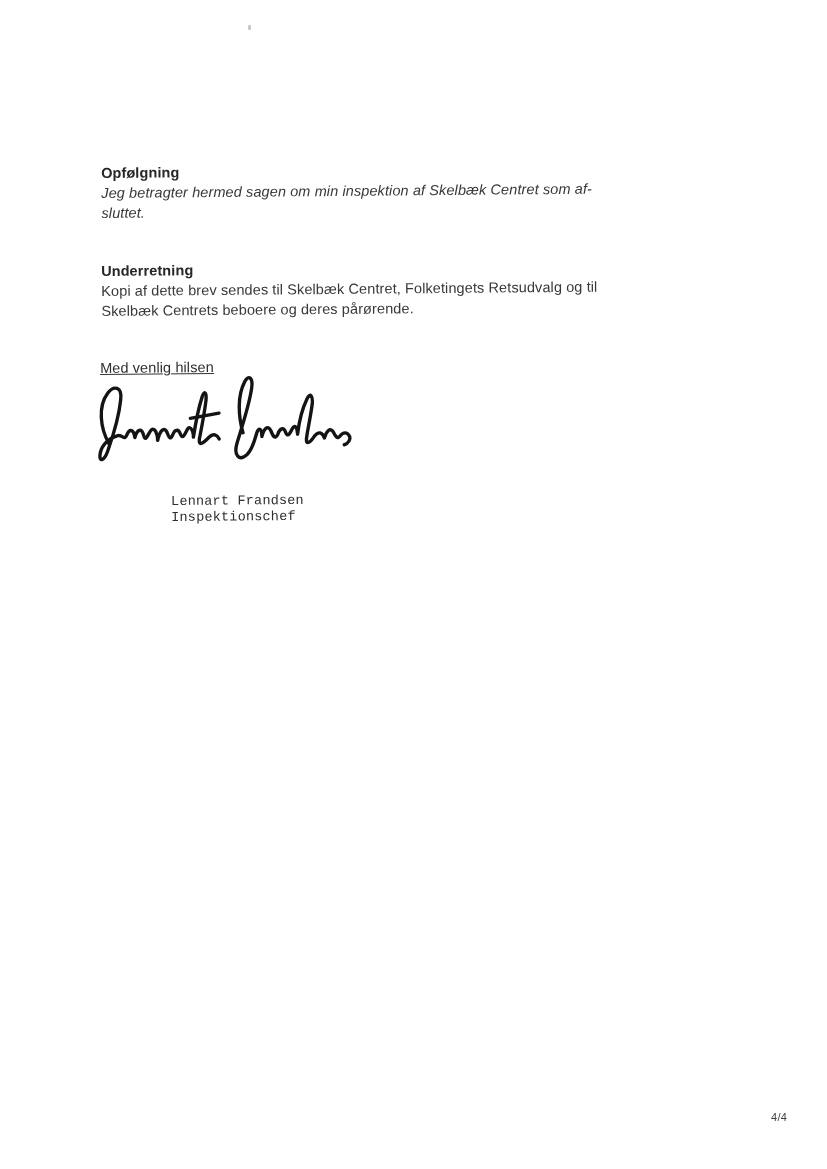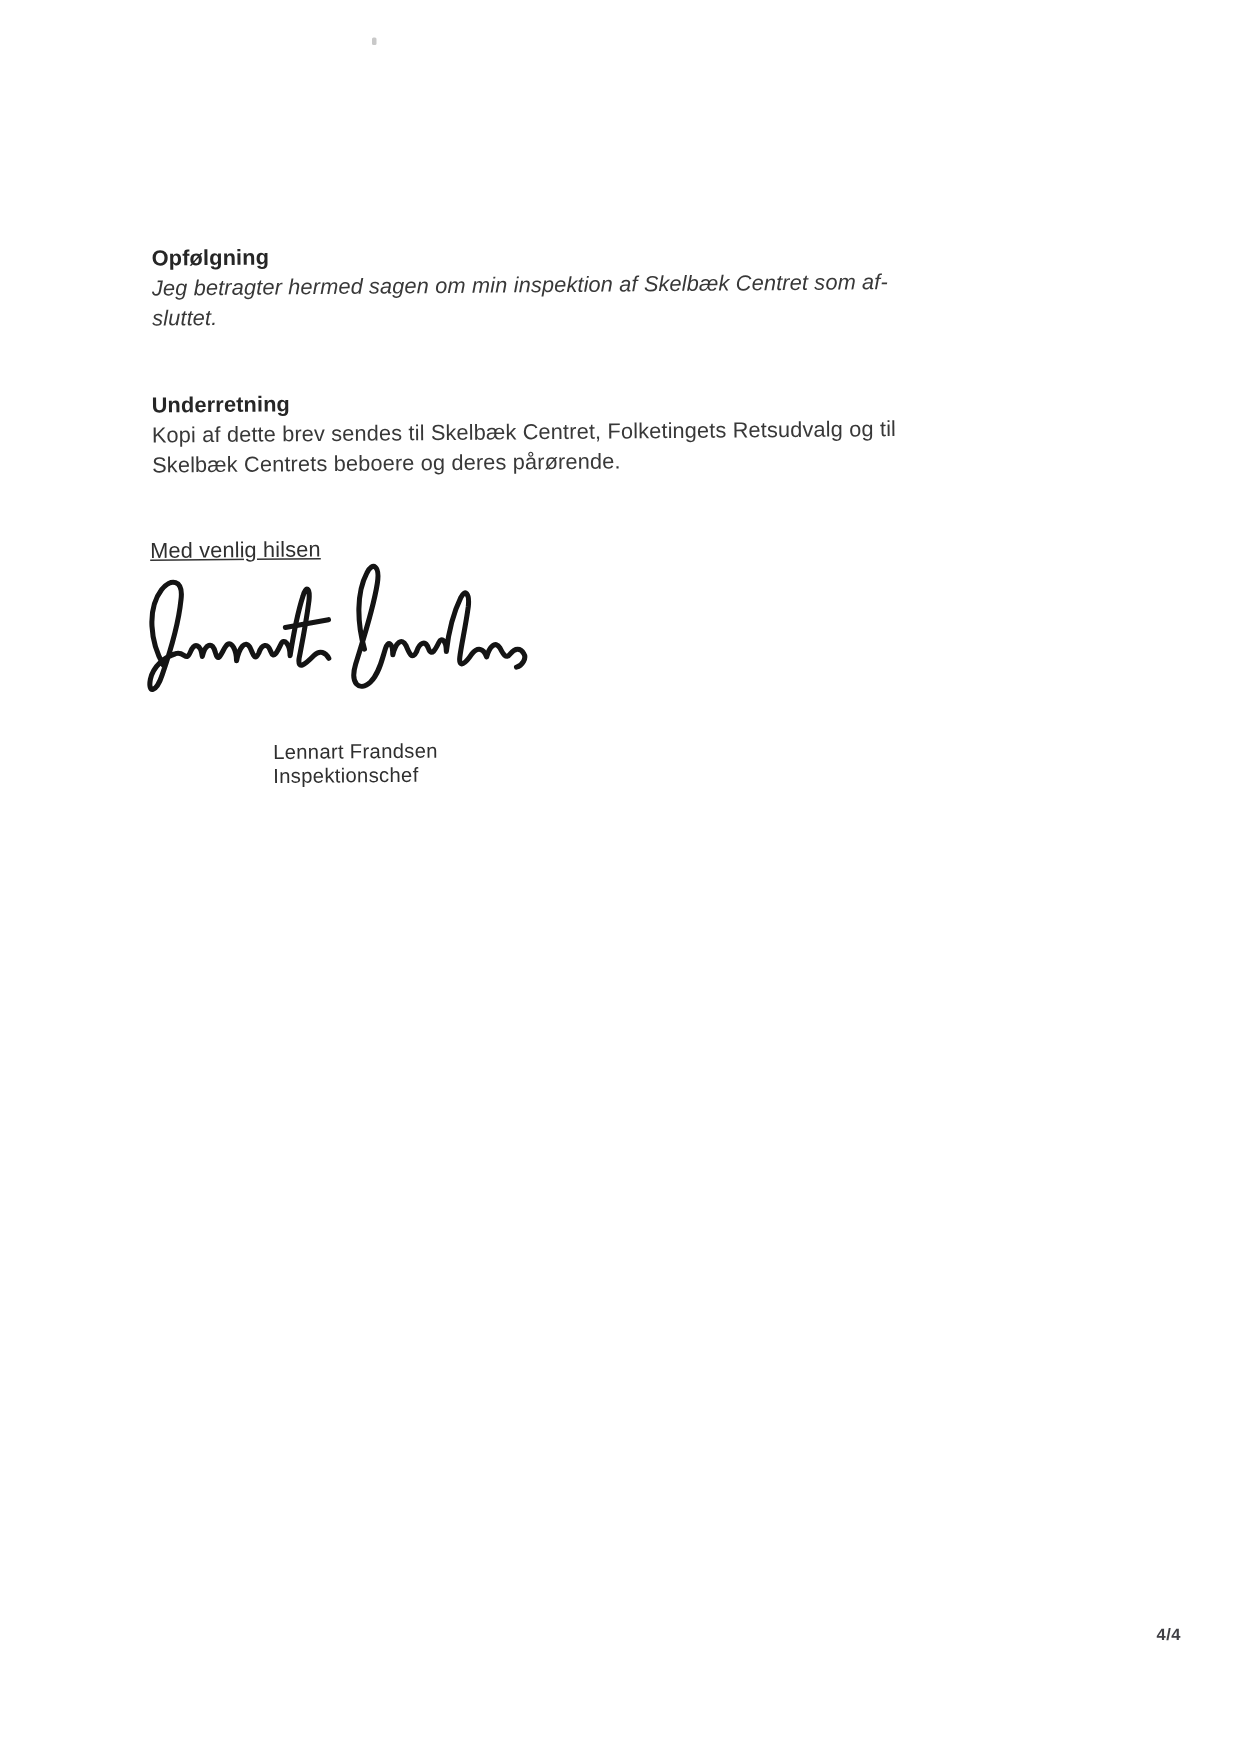--- a/index.html
+++ b/index.html
@@ -64,35 +64,36 @@
     width: 258px;
     height: 100px;
     transform: rotate(-0.5deg);
   }
   .signature-block svg {
     width: 100%;
     height: 100%;
     display: block;
   }
   .signer-block {
-    left: 182px;
+    left: 171px;
     top: 494px;
+    font-family: Liberation Mono, monospace;
   }
   .signer-block .line {
     font-size: 13.5px;
     line-height: 16px;
     color: #2f2f2f;
     letter-spacing: 0.2px;
   }
   .page-number {
     position: absolute;
     left: 771px;
-    top: 1084px;
+    top: 1111px;
     font-size: 11px;
-    font-weight: bold;
+    font-weight: normal;
     color: #3f3f44;
     letter-spacing: 0.3px;
   }
 </style>
 </head>
 <body>
 
 <div class="page">
 
   <div class="scan-speck"></div>

